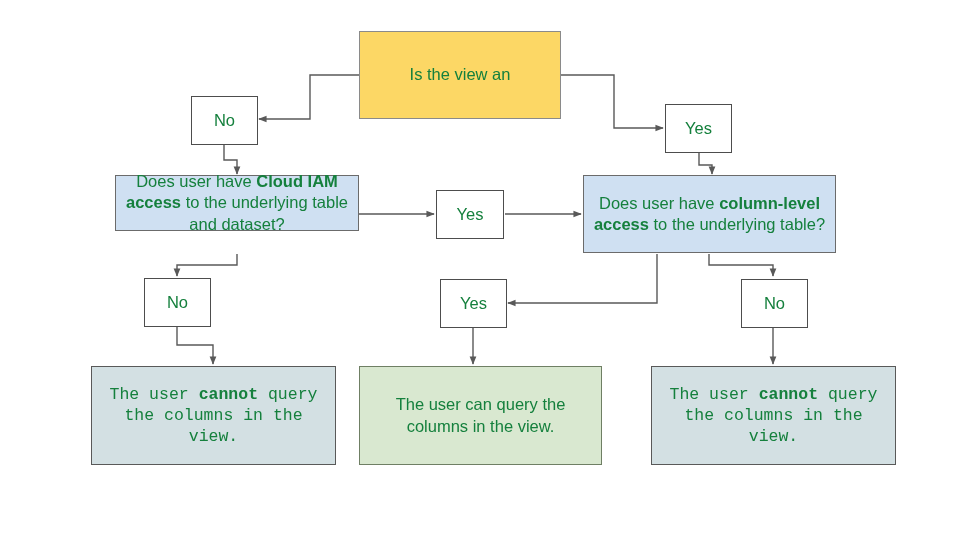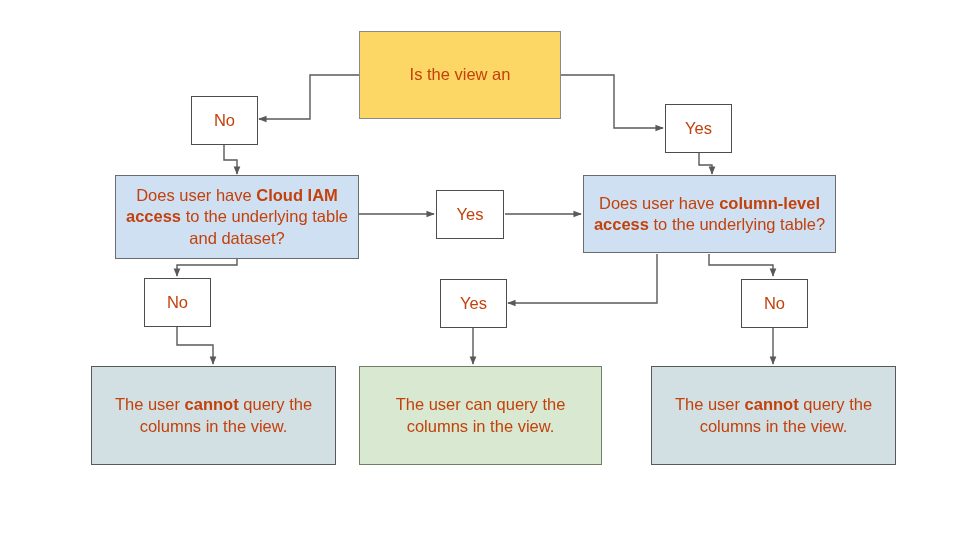--- a/index.html
+++ b/index.html
@@ -28,21 +28,21 @@
     height: 540px;
     pointer-events: none;
   }
   .node {
     position: absolute;
     box-sizing: border-box;
     display: flex;
     align-items: center;
     justify-content: center;
     text-align: center;
-    color: #c2410c;
+    color: #15803d;
     line-height: 1.28;
   }
   .node .txt {
     display: block;
     padding: 0 6px;
   }
   .decision-start {
     background: #fcd765;
     border: 1px solid #8a8a8a;
     font-size: 16.5px;
@@ -55,20 +55,21 @@
   .label-box {
     background: #ffffff;
     border: 1px solid #4d4d4d;
     font-size: 16.5px;
     align-items: center;
   }
   .outcome-neutral {
     background: #d3e0e3;
     border: 1px solid #595959;
     font-size: 16.5px;
+    font-family: Liberation Mono, monospace;
   }
   .outcome-positive {
     background: #d9e8d0;
     border: 1px solid #6f7f64;
     font-size: 16.5px;
   }
   .strong { font-weight: bold; }
 </style>
 </head>
 <body>
@@ -116,21 +117,21 @@
   </div>
 
   <div class="node label-box" style="left:191px; top:96px; width:67px; height:49px;">
     <span class="txt">No</span>
   </div>
 
   <div class="node label-box" style="left:665px; top:104px; width:67px; height:49px;">
     <span class="txt">Yes</span>
   </div>
 
-  <div class="node decision" style="left:115px; top:175px; width:244px; height:84px;text-align:center;">
+  <div class="node decision" style="left:115px; top:175px; width:244px; height:56px;text-align:center;">
     <span class="txt">
       <span>Does user have </span><span class="strong">Cloud IAM</span><span> </span><span class="strong">access</span><span> to the underlying table and dataset?</span>
     </span>
   </div>
 
   <div class="node label-box" style="left:436px; top:190px; width:68px; height:49px;">
     <span class="txt">Yes</span>
   </div>
 
   <div class="node decision" style="left:583px; top:175px; width:253px; height:78px;">

